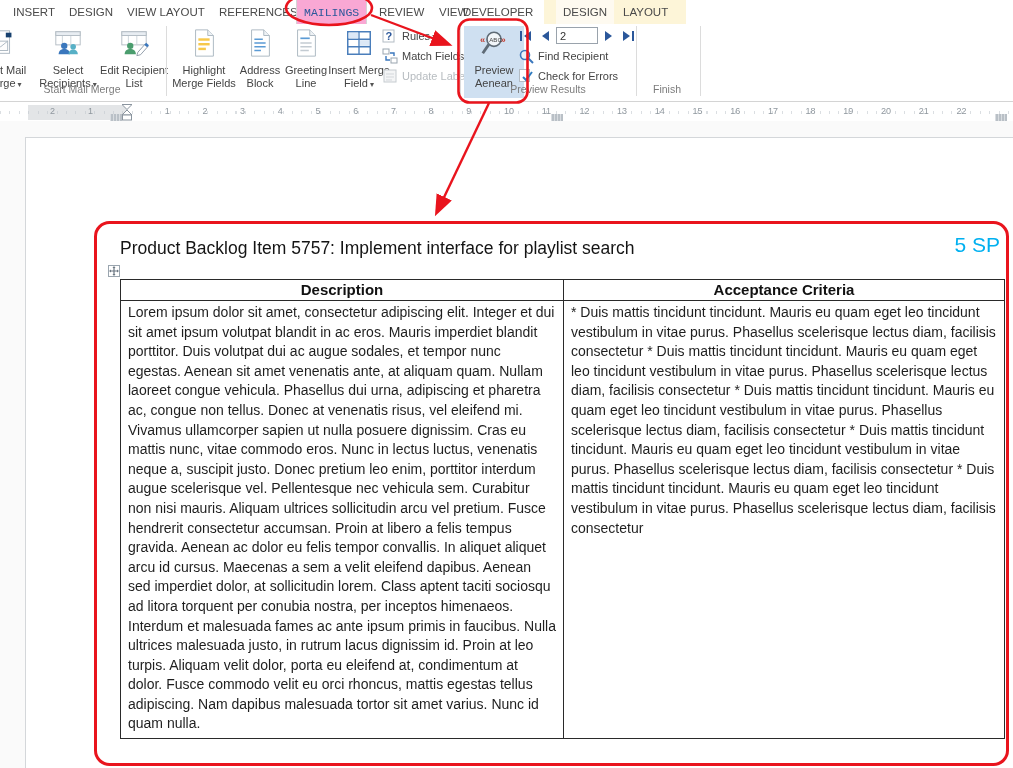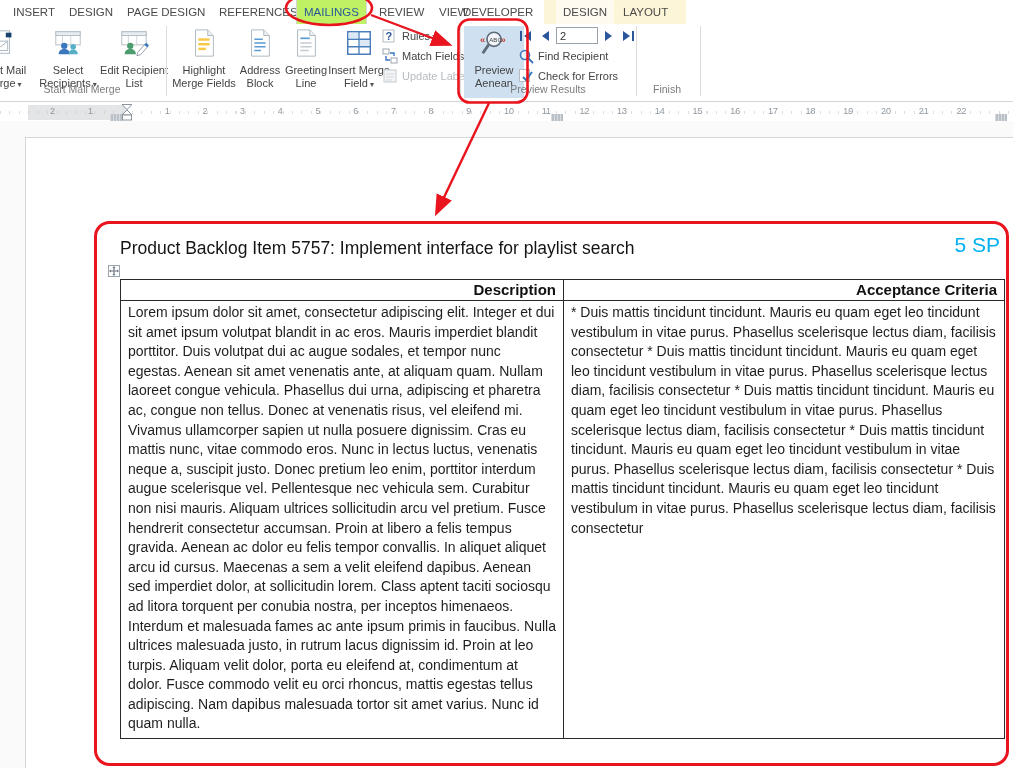--- a/index.html
+++ b/index.html
@@ -4,21 +4,21 @@
 <style>
   html,body{margin:0;padding:0;background:#fff;}
   body{width:1013px;height:768px;overflow:hidden;font-family:"Liberation Sans",sans-serif;}
   #app{position:relative;width:1013px;height:768px;background:#ffffff;overflow:hidden;}
 
   
   .tabrow{position:absolute;left:0;top:0;width:1013px;height:24px;background:#ffffff;}
   .ctxbg{position:absolute;left:544px;top:0;width:142px;height:24px;background:#fdf5d8;}
   .tab{position:absolute;top:0;height:24px;line-height:25px;font-size:11.5px;color:#4a4a4a;
        padding:0 7px;white-space:nowrap;cursor:default;}
-  .tab.active{background:#bef264;border-left:1px solid #d5d5d5;border-right:1px solid #d5d5d5;color:#2b579a;}
+  .tab.active{background:#f9a8d4;border-left:1px solid #d5d5d5;border-right:1px solid #d5d5d5;color:#2b579a;font-family:Liberation Mono, monospace;}
   .tab.ctx1{background:#fefaf0;}
 
   
   .ribbon{position:absolute;left:0;top:24px;width:1013px;height:77px;background:#fff;border-bottom:1px solid #d4d4d4;}
   .bigbtn{position:absolute;top:2px;height:72px;display:flex;flex-direction:column;align-items:center;
           font-size:11px;color:#444;text-align:center;line-height:13px;cursor:default;}
   .bigbtn .ic{height:36px;display:flex;align-items:flex-start;justify-content:center;padding-top:2px;}
   .bigbtn.hl{background:#cfe0f1;}
   .caret::after{content:"▾";font-size:8px;color:#555;margin-left:2px;}
   .smallbtn{position:absolute;height:18px;display:flex;align-items:center;font-size:11px;color:#444;
@@ -41,36 +41,36 @@
   .rmark{position:absolute;top:4px;}
 
   
   .canvas{position:absolute;left:0;top:121px;width:1013px;height:647px;background:#fafafa;}
   .page{position:absolute;left:25px;top:16px;width:1010px;height:660px;background:#fff;border:1px solid #d4d7da;}
   .doc-title{position:absolute;left:120px;top:238px;font-size:17.5px;color:#141414;cursor:text;}
   .doc-sp{position:absolute;left:890px;top:233px;width:110px;text-align:right;font-size:21px;color:#00b0f0;cursor:text;}
   .tbl-handle{position:absolute;left:108px;top:263px;width:12px;height:12px;cursor:move;}
   .doc-table{position:absolute;left:120px;top:279px;width:884px;border-collapse:collapse;table-layout:fixed;}
   .doc-table th,.doc-table td{border:1.5px solid #2a2a2a;vertical-align:top;cursor:text;}
-  .doc-table th{font-size:15px;font-weight:bold;color:#111;text-align:right;padding:1px 7px 2px;}
+  .doc-table th{font-size:15px;font-weight:bold;color:#111;text-align:center;padding:1px 7px 2px;}
   .doc-table td{font-size:14px;line-height:19.6px;color:#1e1e1e;padding:2px 7px 4px;}
 
   
   .annot{position:absolute;left:0;top:0;width:1013px;height:768px;pointer-events:none;z-index:50;}
 </style>
 </head>
 <body>
 
 <div id="app">
 
   <div class="tabrow">
     <div class="ctxbg"></div>
     <div class="tab" style="left:6px">INSERT</div>
     <div class="tab" style="left:62px">DESIGN</div>
-    <div class="tab" style="left:120px">PAGE DESIGN</div>
+    <div class="tab" style="left:120px">VIEW LAYOUT</div>
     <div class="tab" style="left:212px">REFERENCES</div>
     <div class="tab active" style="left:296px">MAILINGS</div>
     <div class="tab" style="left:372px">REVIEW</div>
     <div class="tab" style="left:432px">VIEW</div>
     <div class="tab" style="left:456px">DEVELOPER</div>
     <div class="tab ctx1" style="left:556px">DESIGN</div>
     <div class="tab" style="left:616px">LAYOUT</div>
   </div>
 
   <div class="ribbon">

